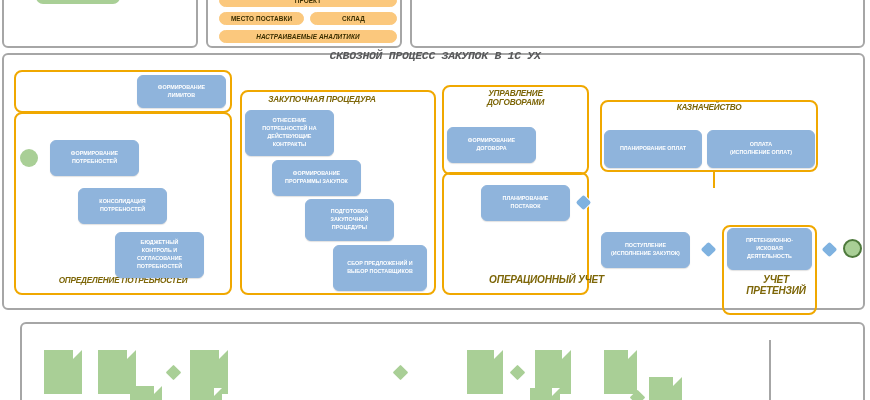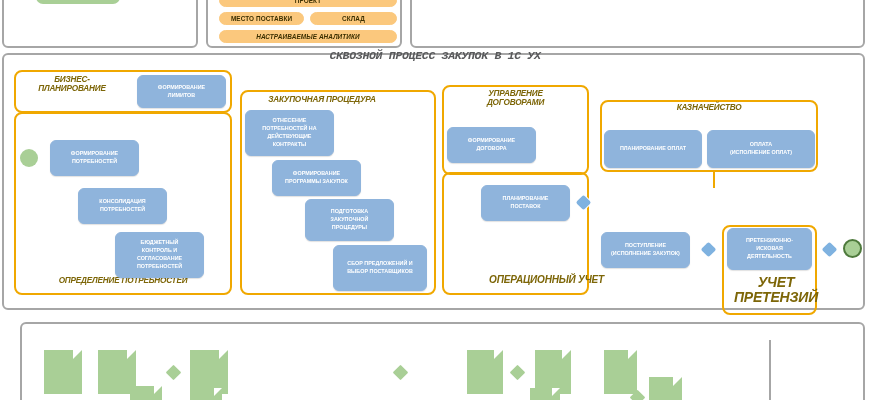--- a/index.html
+++ b/index.html
@@ -162,22 +162,20 @@
 
   <div class="pill" style="left:310px; top:12px; width:87px; height:13px;">СКЛАД</div>
 
   <div class="pill italic" style="left:219px; top:30px; width:178px; height:13px;">НАСТРАИВАЕМЫЕ АНАЛИТИКИ</div>
 
   <div class="grey-frame" style="left:2px; top:53px; width:863px; height:257px;"></div>
 
   <div class="section-title" style="left:185px; top:49px; width:500px;font-family:Liberation Mono, monospace;">СКВОЗНОЙ ПРОЦЕСС ЗАКУПОК В 1С УХ</div>
 
   <div class="orange-box" style="left:14px; top:70px; width:218px; height:43px;"></div>
-  <div class="orange-title" style="left:16px; top:76px; width:112px; font-size:8.2px;">БИЗНЕС-
-ПЛАНИРОВАНИЕ</div>
   <div class="blue-box" style="left:137px; top:75px; width:89px; height:33px;">ФОРМИРОВАНИЕ
 ЛИМИТОВ</div>
 
   <div class="orange-box" style="left:14px; top:112px; width:218px; height:183px;"></div>
   <div class="orange-title" style="left:16px; top:277px; width:214px; font-size:8.2px;">ОПРЕДЕЛЕНИЕ ПОТРЕБНОСТЕЙ</div>
 
   <div class="circle-start" style="left:20px; top:149px;"></div>
 
   <div class="blue-box" style="left:50px; top:140px; width:89px; height:36px;">ФОРМИРОВАНИЕ
 ПОТРЕБНОСТЕЙ</div>
@@ -221,21 +219,21 @@
   <div class="diamond" style="left:703px; top:244px;"></div>
 
   <div class="orange-box" style="left:600px; top:100px; width:218px; height:72px;"></div>
   <div class="orange-title" style="left:602px; top:104px; width:214px; font-size:8.2px;">КАЗНАЧЕЙСТВО</div>
 
   <div class="blue-box" style="left:604px; top:130px; width:98px; height:38px;">ПЛАНИРОВАНИЕ ОПЛАТ</div>
   <div class="blue-box" style="left:707px; top:130px; width:108px; height:38px;">ОПЛАТА
 (ИСПОЛНЕНИЕ ОПЛАТ)</div>
 
   <div class="orange-box" style="left:722px; top:225px; width:95px; height:90px;"></div>
-  <div class="orange-title" style="left:724px; top:275px; width:104px; font-size:14px;">УЧЕТ
+  <div class="orange-title" style="left:724px; top:275px; width:104px; font-size:10px;">УЧЕТ
 ПРЕТЕНЗИЙ</div>
 
   <div class="blue-box" style="left:727px; top:228px; width:85px; height:42px;">ПРЕТЕНЗИОННО-
 ИСКОВАЯ
 ДЕЯТЕЛЬНОСТЬ</div>
 
   <div class="diamond" style="left:824px; top:244px;"></div>
   <div class="circle-end" style="left:843px; top:239px;"></div>
 
   <div class="conn" style="left:713px; top:172px; width:2px; height:16px;"></div>

